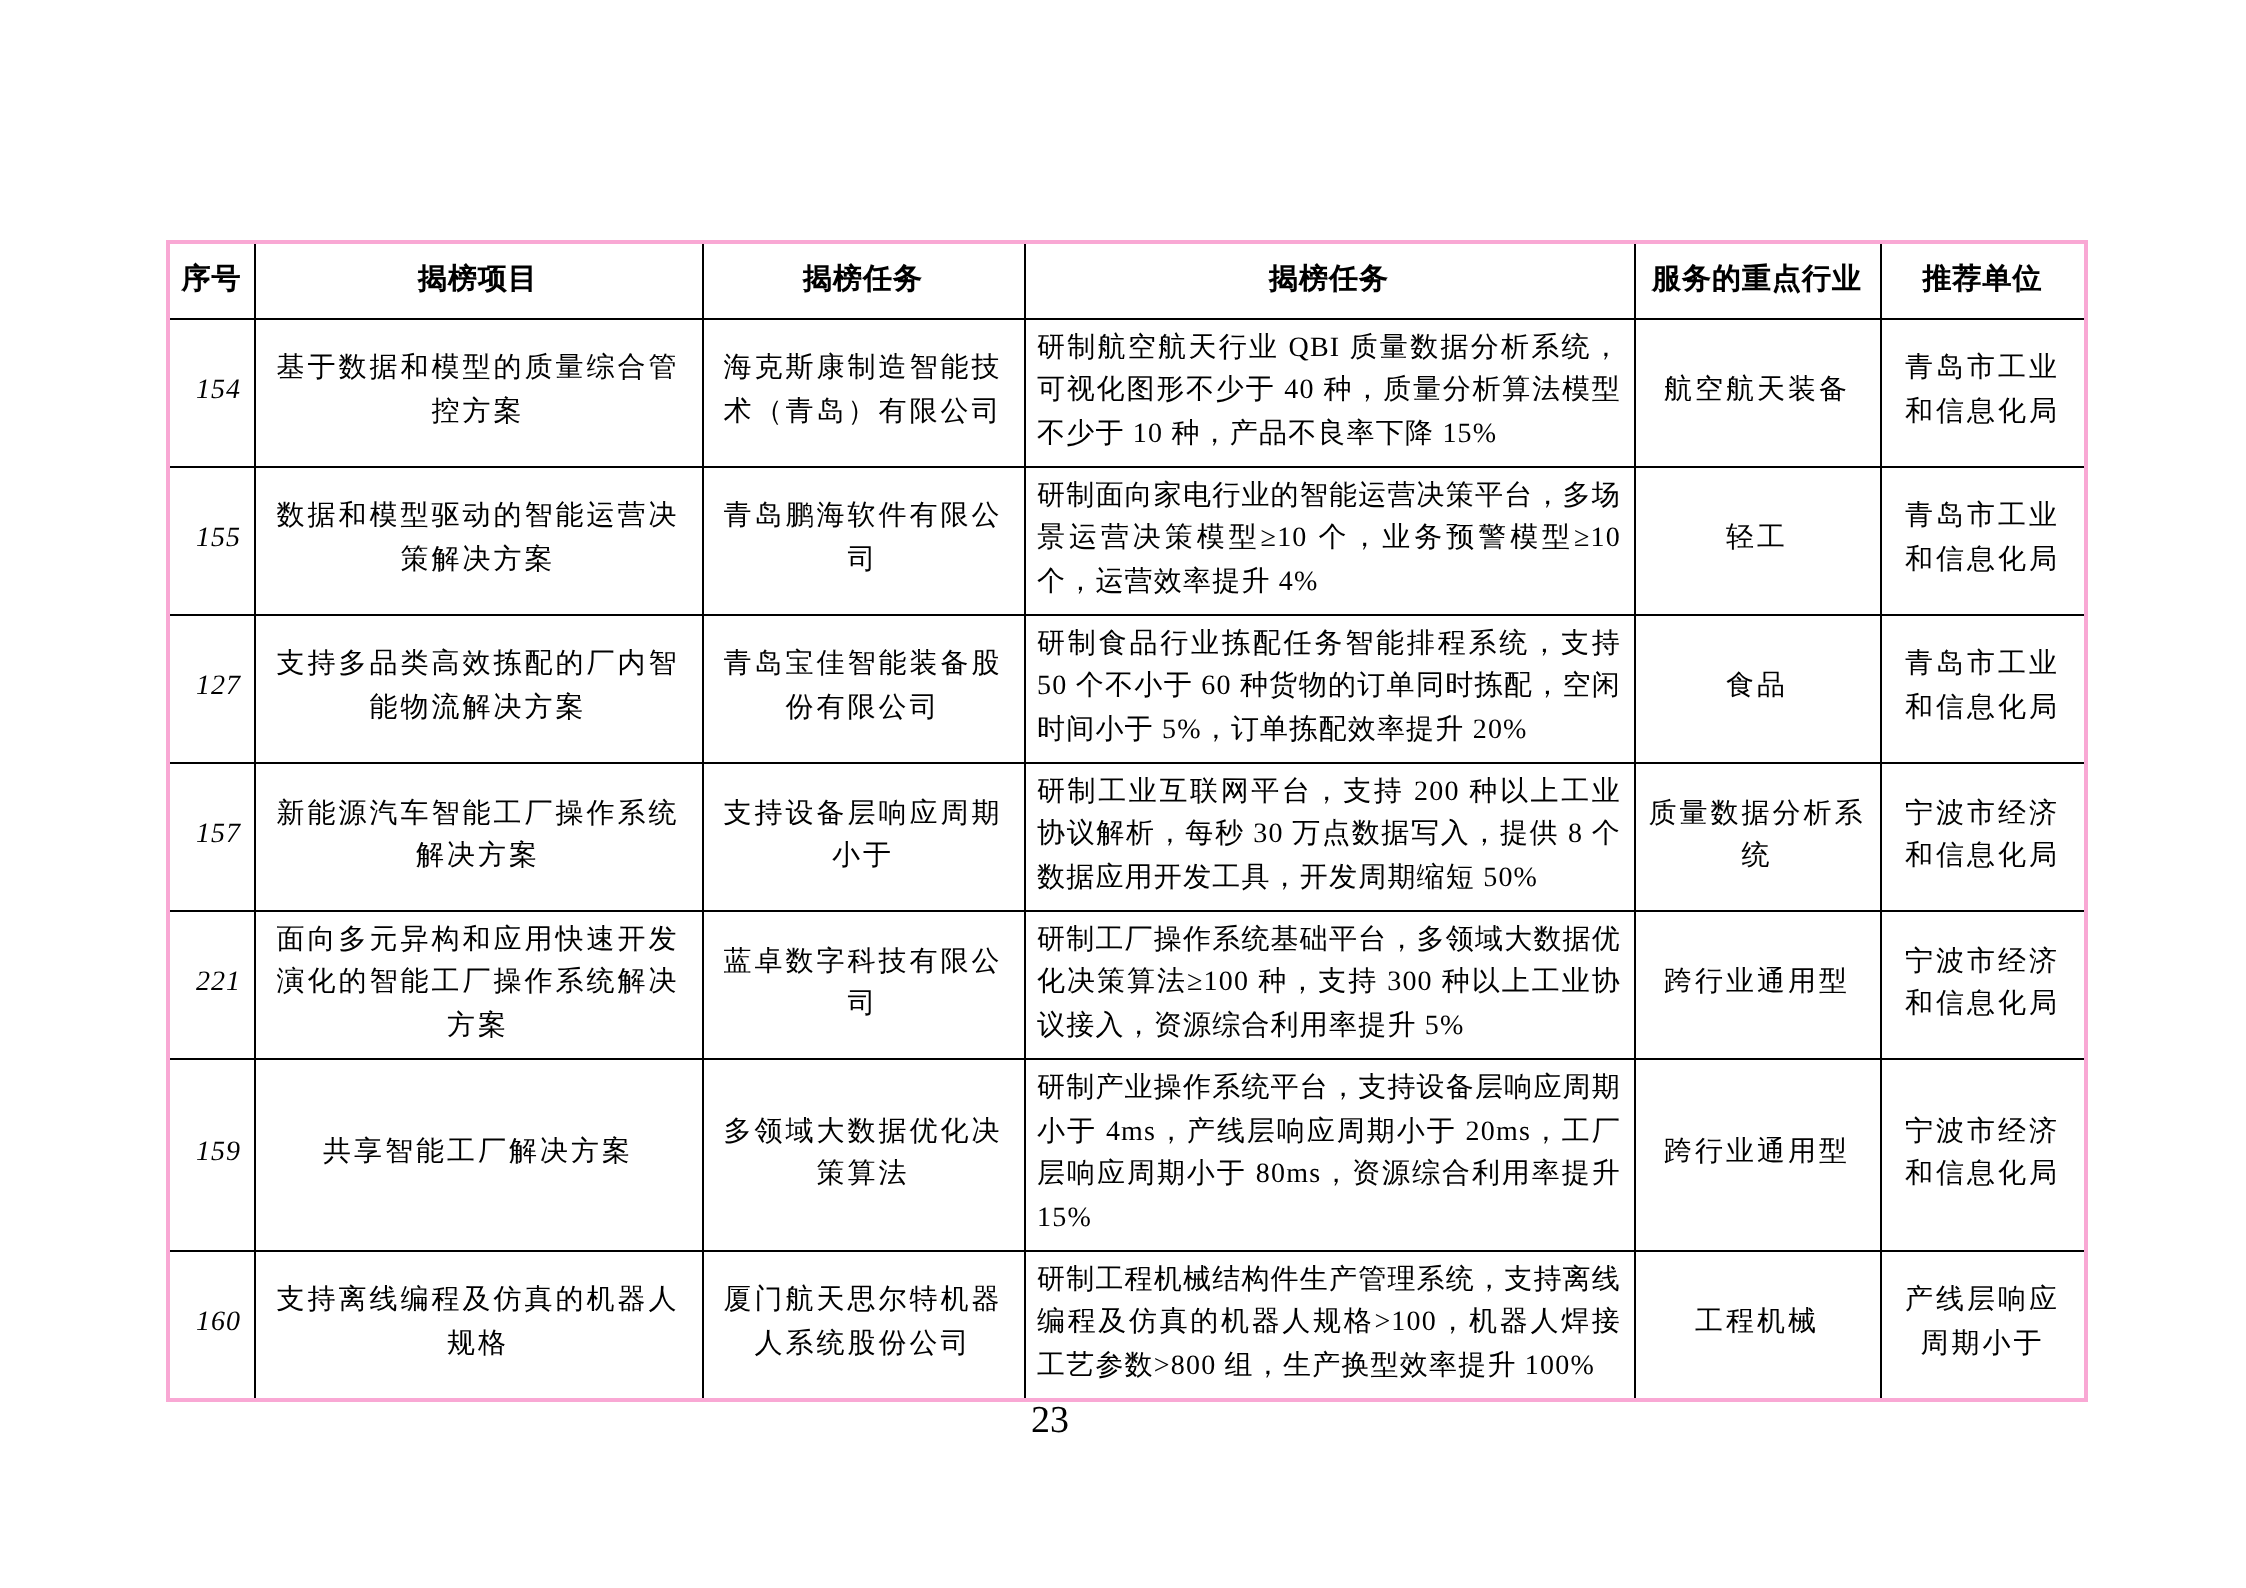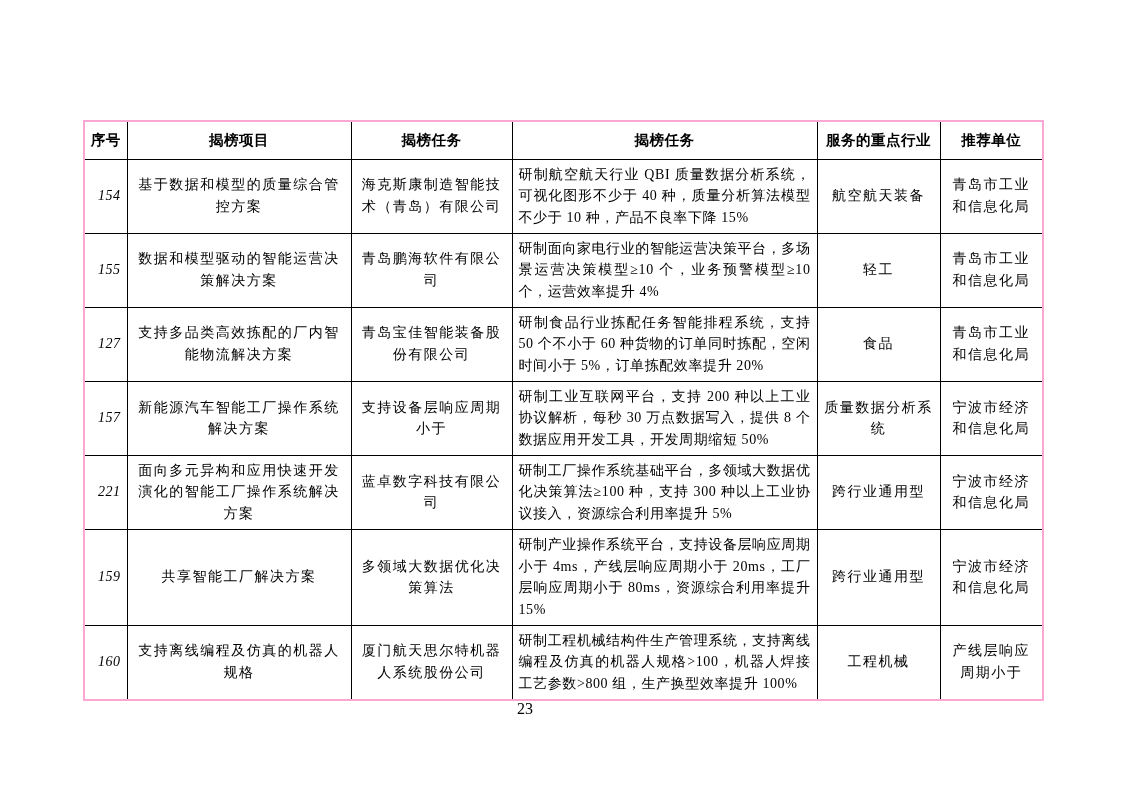--- a/index.html
+++ b/index.html
@@ -65,21 +65,21 @@
     text-justify: inter-ideograph;
     letter-spacing: 0.6px;
     padding: 4px 9px;
   }
   .page-number {
     position: absolute;
     top: 700px;
     left: 0;
     width: 1050px;
     text-align: center;
-    font-size: 16px;
+    font-size: 19px;
     color: #000000;
   }
 </style>
 </head>
 <body>
 
 <div class="page">
 
   <table class="doc-table">
     <colgroup>

